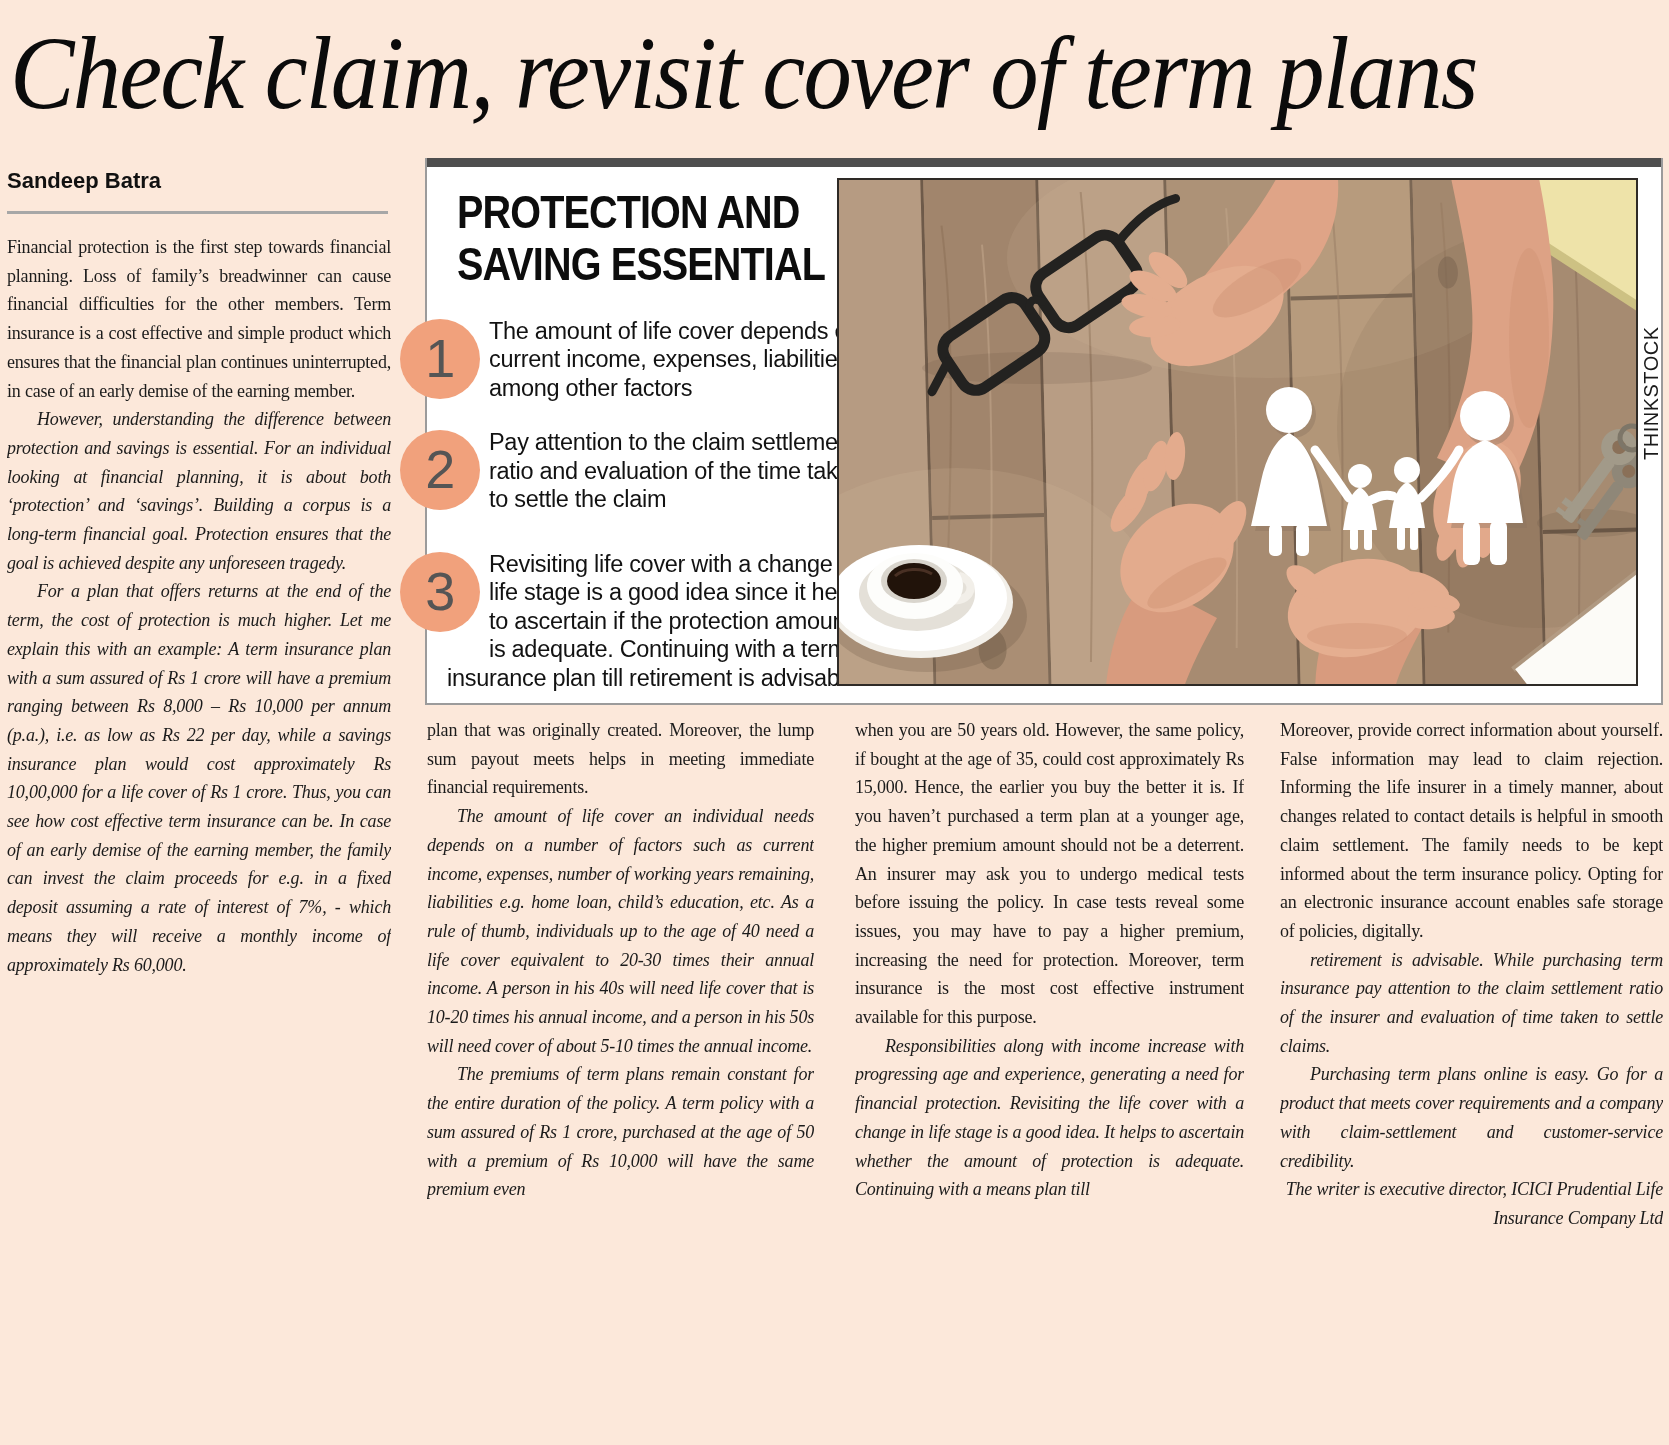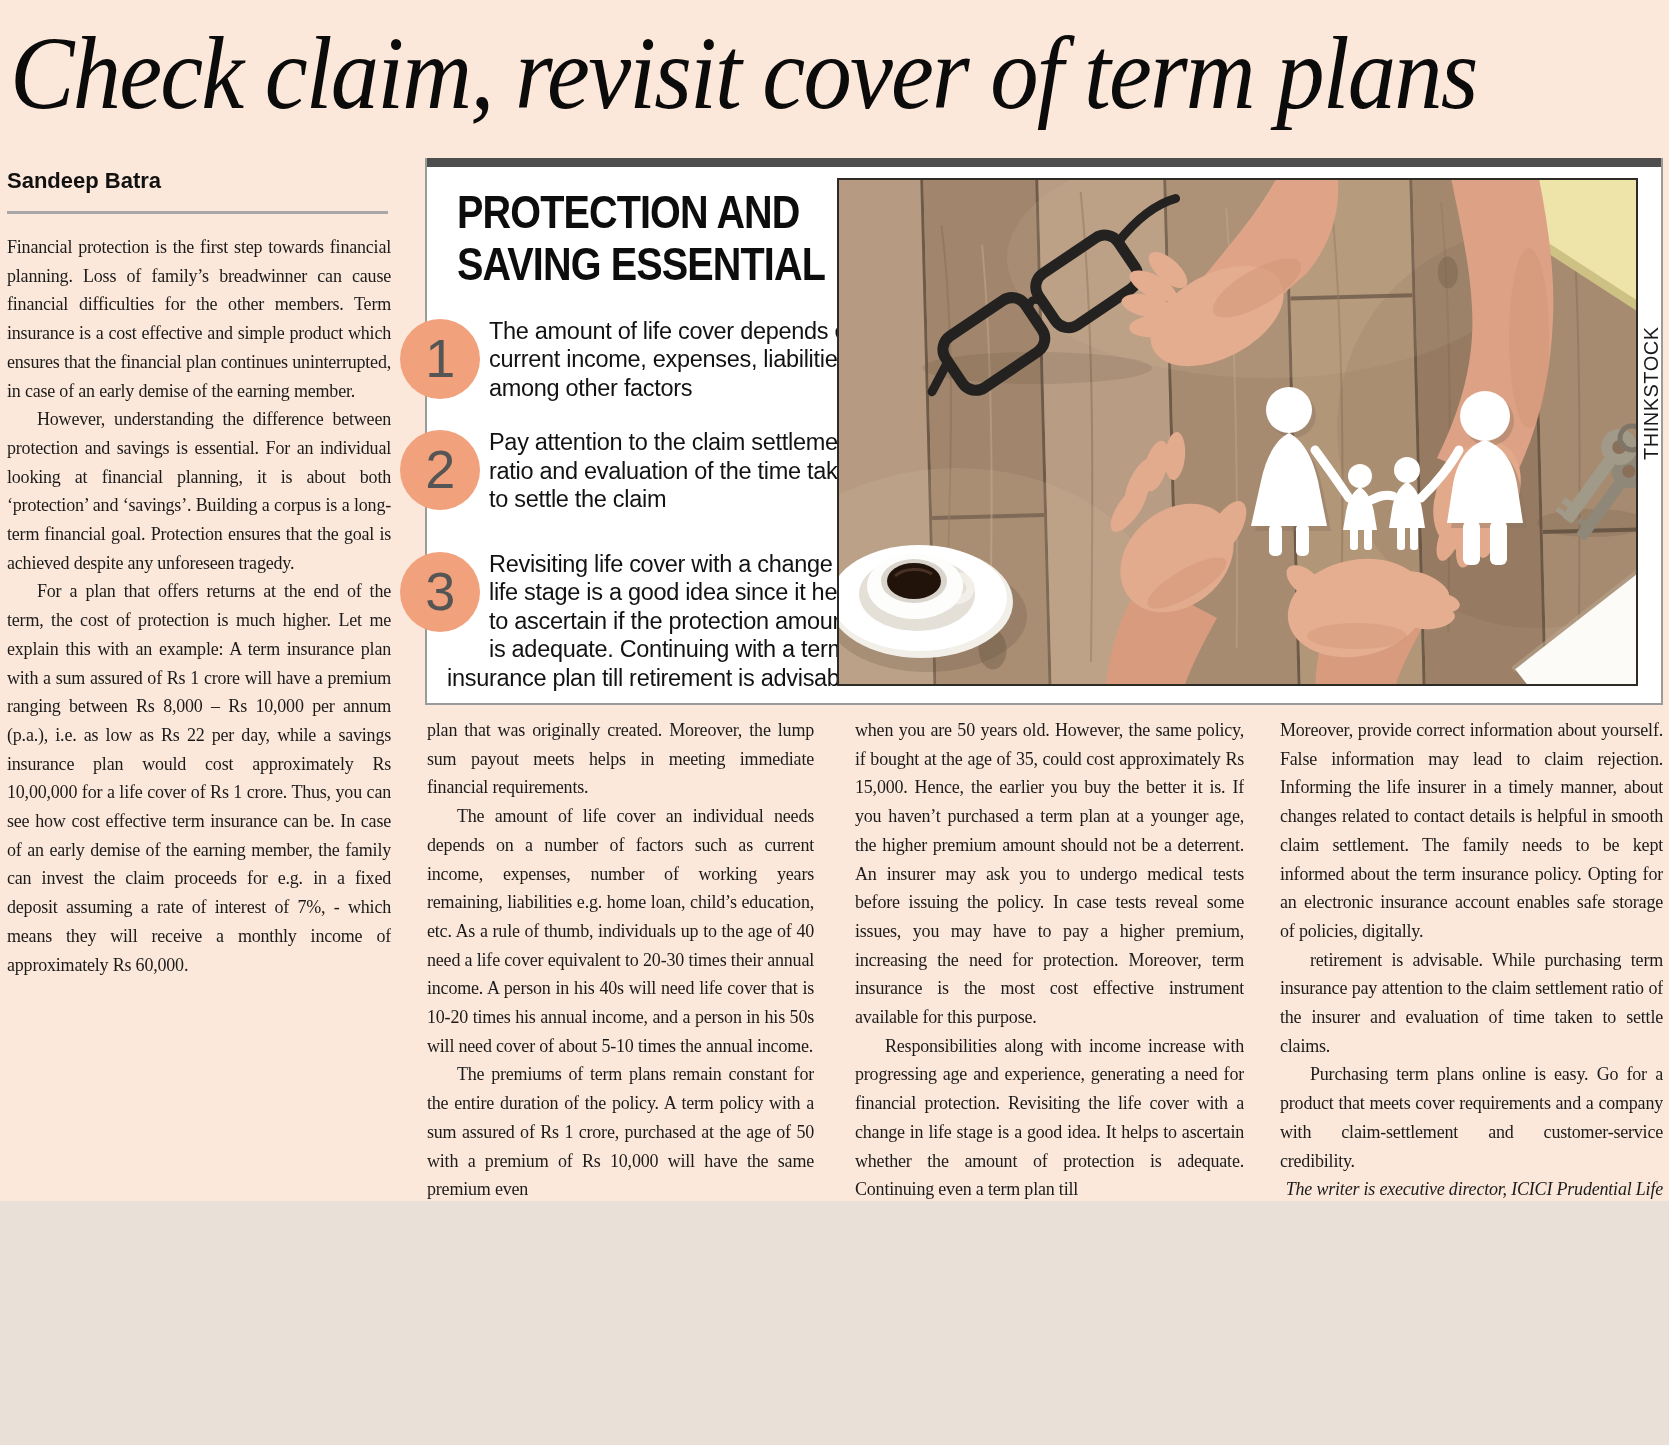--- a/index.html
+++ b/index.html
@@ -1,18 +1,18 @@
 <!DOCTYPE html>
 <html><head>
 <meta charset="utf-8">
 <style>
   * { margin:0; padding:0; box-sizing:border-box; }
   html,body { background:#e9e0d8; }
   .page {
-    position:relative; width:1669px; height:1201px;
+    position:relative; width:1669px; height:1445px;
     background:#fce8da; overflow:hidden;
     font-family:"Liberation Serif","DejaVu Serif",serif;
     color:#1b1b1b;
   }
   .headline {
     position:absolute; left:10px; top:6px;
     font-family:"Liberation Serif","DejaVu Serif",serif;
     font-style:italic; font-weight:normal;
     font-size:104px; line-height:1.28; letter-spacing:-2px;
     white-space:nowrap; color:#0b0b0b;
@@ -25,21 +25,21 @@
   }
   .byline-rule {
     position:absolute; left:7px; top:211px; width:381px; height:3px;
     background:#a7a7a7;
   }
   .col {
     position:absolute; overflow:hidden;
     font-size:18px; line-height:28.7px; text-align:justify;
     letter-spacing:-0.2px;
   }
-  .col p + p { text-indent:30px; }
+  .col p + p { text-indent:30px;font-style:italic; }
   .col1 { left:7px;    top:233px; width:384px; height:1210px; }
   .col2 { left:427px;  top:716px; width:387px; height:731px; }
   .col3 { left:855px;  top:716px; width:389px; height:731px; }
   .col4 { left:1280px; top:716px; width:383px; height:731px; }
   .attribution { font-style:italic; text-align:right; text-indent:0 !important; }
 
   .infobox {
     position:absolute; left:425px; top:158px; width:1238px; height:547px;
     background:#ffffff; border:2px solid #9b9b9b; border-top:0;
   }
@@ -272,21 +272,21 @@
   <div class="credit">THINKSTOCK</div>
 
   <div class="col col2">
     <p>plan that was originally created. Moreover, the lump sum payout meets helps in meeting immediate financial requirements.</p>
     <p>The amount of life cover an individual needs depends on a number of factors such as current income, expenses, number of working years remaining, liabilities e.g. home loan, child’s education, etc. As a rule of thumb, individuals up to the age of 40 need a life cover equivalent to 20-30 times their annual income. A person in his 40s will need life cover that is 10-20 times his annual income, and a person in his 50s will need cover of about 5-10 times the annual income.</p>
     <p>The premiums of term plans remain constant for the entire duration of the policy. A term policy with a sum assured of Rs 1 crore, purchased at the age of 50 with a premium of Rs 10,000 will have the same premium even</p>
   </div>
 
   <div class="col col3">
     <p>when you are 50 years old. However, the same policy, if bought at the age of 35, could cost approximately Rs 15,000. Hence, the earlier you buy the better it is. If you haven’t purchased a term plan at a younger age, the higher premium amount should not be a deterrent. An insurer may ask you to undergo medical tests before issuing the policy. In case tests reveal some issues, you may have to pay a higher premium, increasing the need for protection. Moreover, term insurance is the most cost effective instrument available for this purpose.</p>
-    <p>Responsibilities along with income increase with progressing age and experience, generating a need for financial protection. Revisiting the life cover with a change in life stage is a good idea. It helps to ascertain whether the amount of protection is adequate. Continuing even a term plan till</p>
+    <p>Responsibilities along with income increase with progressing age and experience, generating a need for financial protection. Revisiting the life cover with a change in life stage is a good idea. It helps to ascertain whether the amount of protection is adequate. Continuing with a means plan till</p>
   </div>
 
   <div class="col col4">
     <p>Moreover, provide correct information about yourself. False information may lead to claim rejection. Informing the life insurer in a timely manner, about changes related to contact details is helpful in smooth claim settlement. The family needs to be kept informed about the term insurance policy. Opting for an electronic insurance account enables safe storage of policies, digitally.</p>
     <p>retirement is advisable. While purchasing term insurance pay attention to the claim settlement ratio of the insurer and evaluation of time taken to settle claims.</p>
     <p>Purchasing term plans online is easy. Go for a product that meets cover requirements and a company with claim-settlement and customer-service credibility.</p>
     <p class="attribution">The writer is executive director, ICICI Prudential Life Insurance Company Ltd</p>
   </div>
 
 </div>

